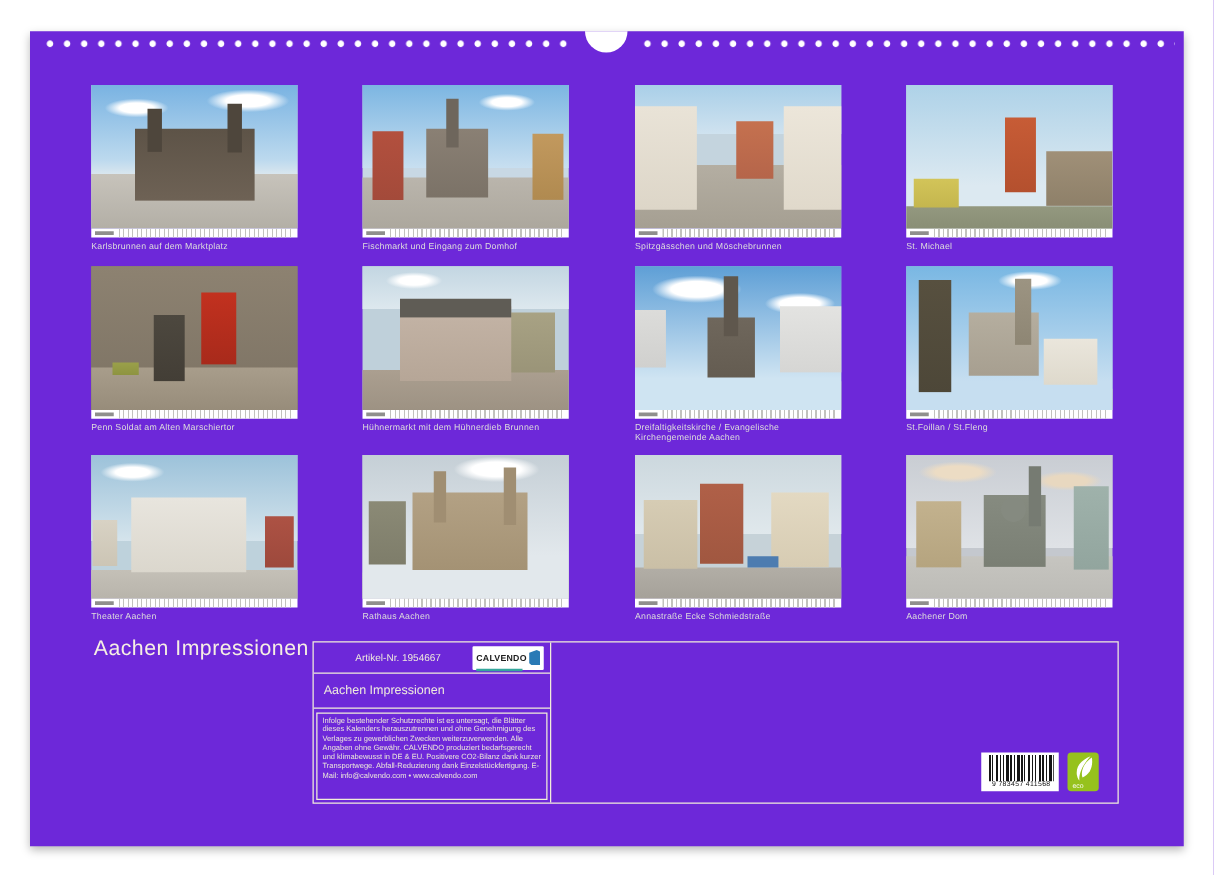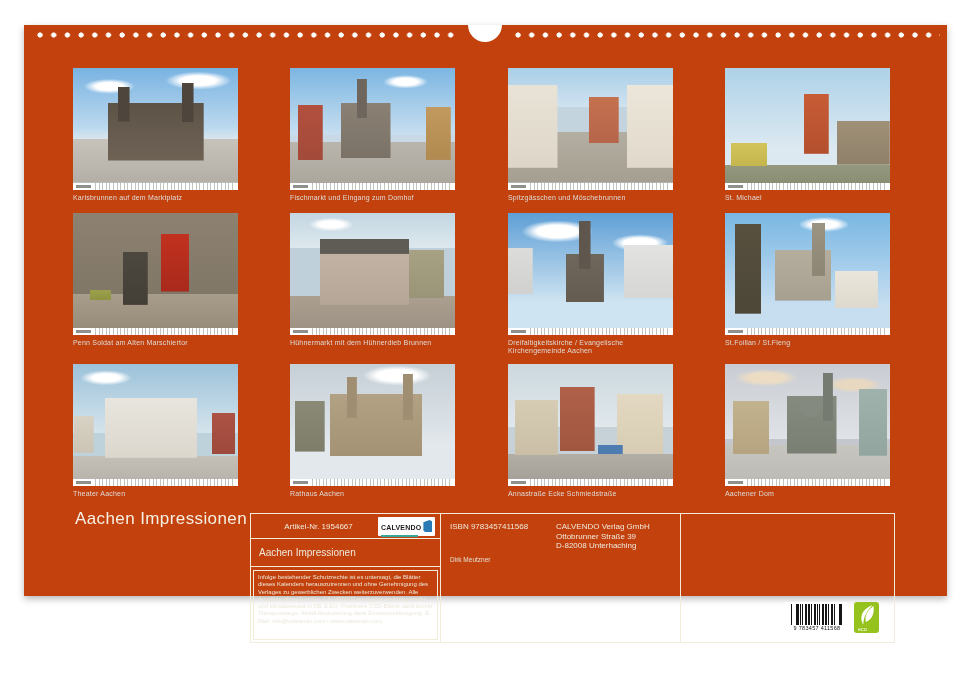--- a/index.html
+++ b/index.html
@@ -1,22 +1,22 @@
 <!DOCTYPE html>
 <html><head>
 <meta charset="utf-8">
 <style>
   html,body{margin:0;padding:0;}
   body{
     width:971px;height:700px;position:relative;background:#ffffff;
     font-family:"Liberation Sans","DejaVu Sans",sans-serif;overflow:hidden;
   }
   .page{
-    position:absolute;left:24px;top:25px;width:923px;height:571px;
-    background:#c2410c;box-shadow:0 3px 7px rgba(0,0,0,.28);
+    position:absolute;left:24px;top:25px;width:923px;height:652px;
+    background:#6d28d9;box-shadow:0 3px 7px rgba(0,0,0,.28);
   }
   
   .holes{
     position:absolute;top:5px;height:10px;
     background-image:radial-gradient(circle 2.5px at 6px 5px,#ffffff 2.3px,rgba(255,255,255,0) 2.9px);
     background-size:13.7px 10px;background-repeat:repeat-x;
   }
   .holes-left{left:10px;width:424px;}
   .holes-right{left:488px;width:428px;}
   .notch{
@@ -286,29 +286,20 @@
             <span class="logo-line" style="display:block;"></span>
           </span>
           <span class="logo-chip"></span>
         </span>
       </div>
       <div class="row2">Aachen Impressionen</div>
       <div class="row3">
         <div class="legal">Infolge bestehender Schutzrechte ist es untersagt, die Blätter dieses Kalenders herauszutrennen und ohne Genehmigung des Verlages zu gewerblichen Zwecken weiterzuverwenden. Alle Angaben ohne Gewähr. CALVENDO produziert bedarfsgerecht und klimabewusst in DE &amp; EU. Positivere CO2-Bilanz dank kurzer Transportwege. Abfall-Reduzierung dank Einzelstückfertigung. E-Mail: info@calvendo.com • www.calvendo.com</div>
       </div>
     </div>
-    <div class="col col2">
-      <div class="isbn">ISBN 9783457411568</div>
-      <div class="publisher">
-        <div>CALVENDO Verlag GmbH</div>
-        <div>Ottobrunner Straße 39</div>
-        <div>D-82008 Unterhaching</div>
-      </div>
-      <div class="author">Dirk Meutzner</div>
-    </div>
     <div class="col col3">
       <div class="barcode">
         <div class="bars"></div>
         <div class="digits">9 783457 411568</div>
       </div>
       <div class="eco">
         <svg width="19" height="22" viewBox="0 0 19 22">
           <path d="M15.5 1 C8 4 3.5 9 4.5 16 C5 19 6.5 20.5 6.5 20.5 C6.2 17 7 10 15.5 1 Z" fill="#ffffff"></path>
           <path d="M16.5 2 C17.5 9 15.5 15 9 18 C7.5 14 9 7 16.5 2 Z" fill="#ffffff"></path>
         </svg>

